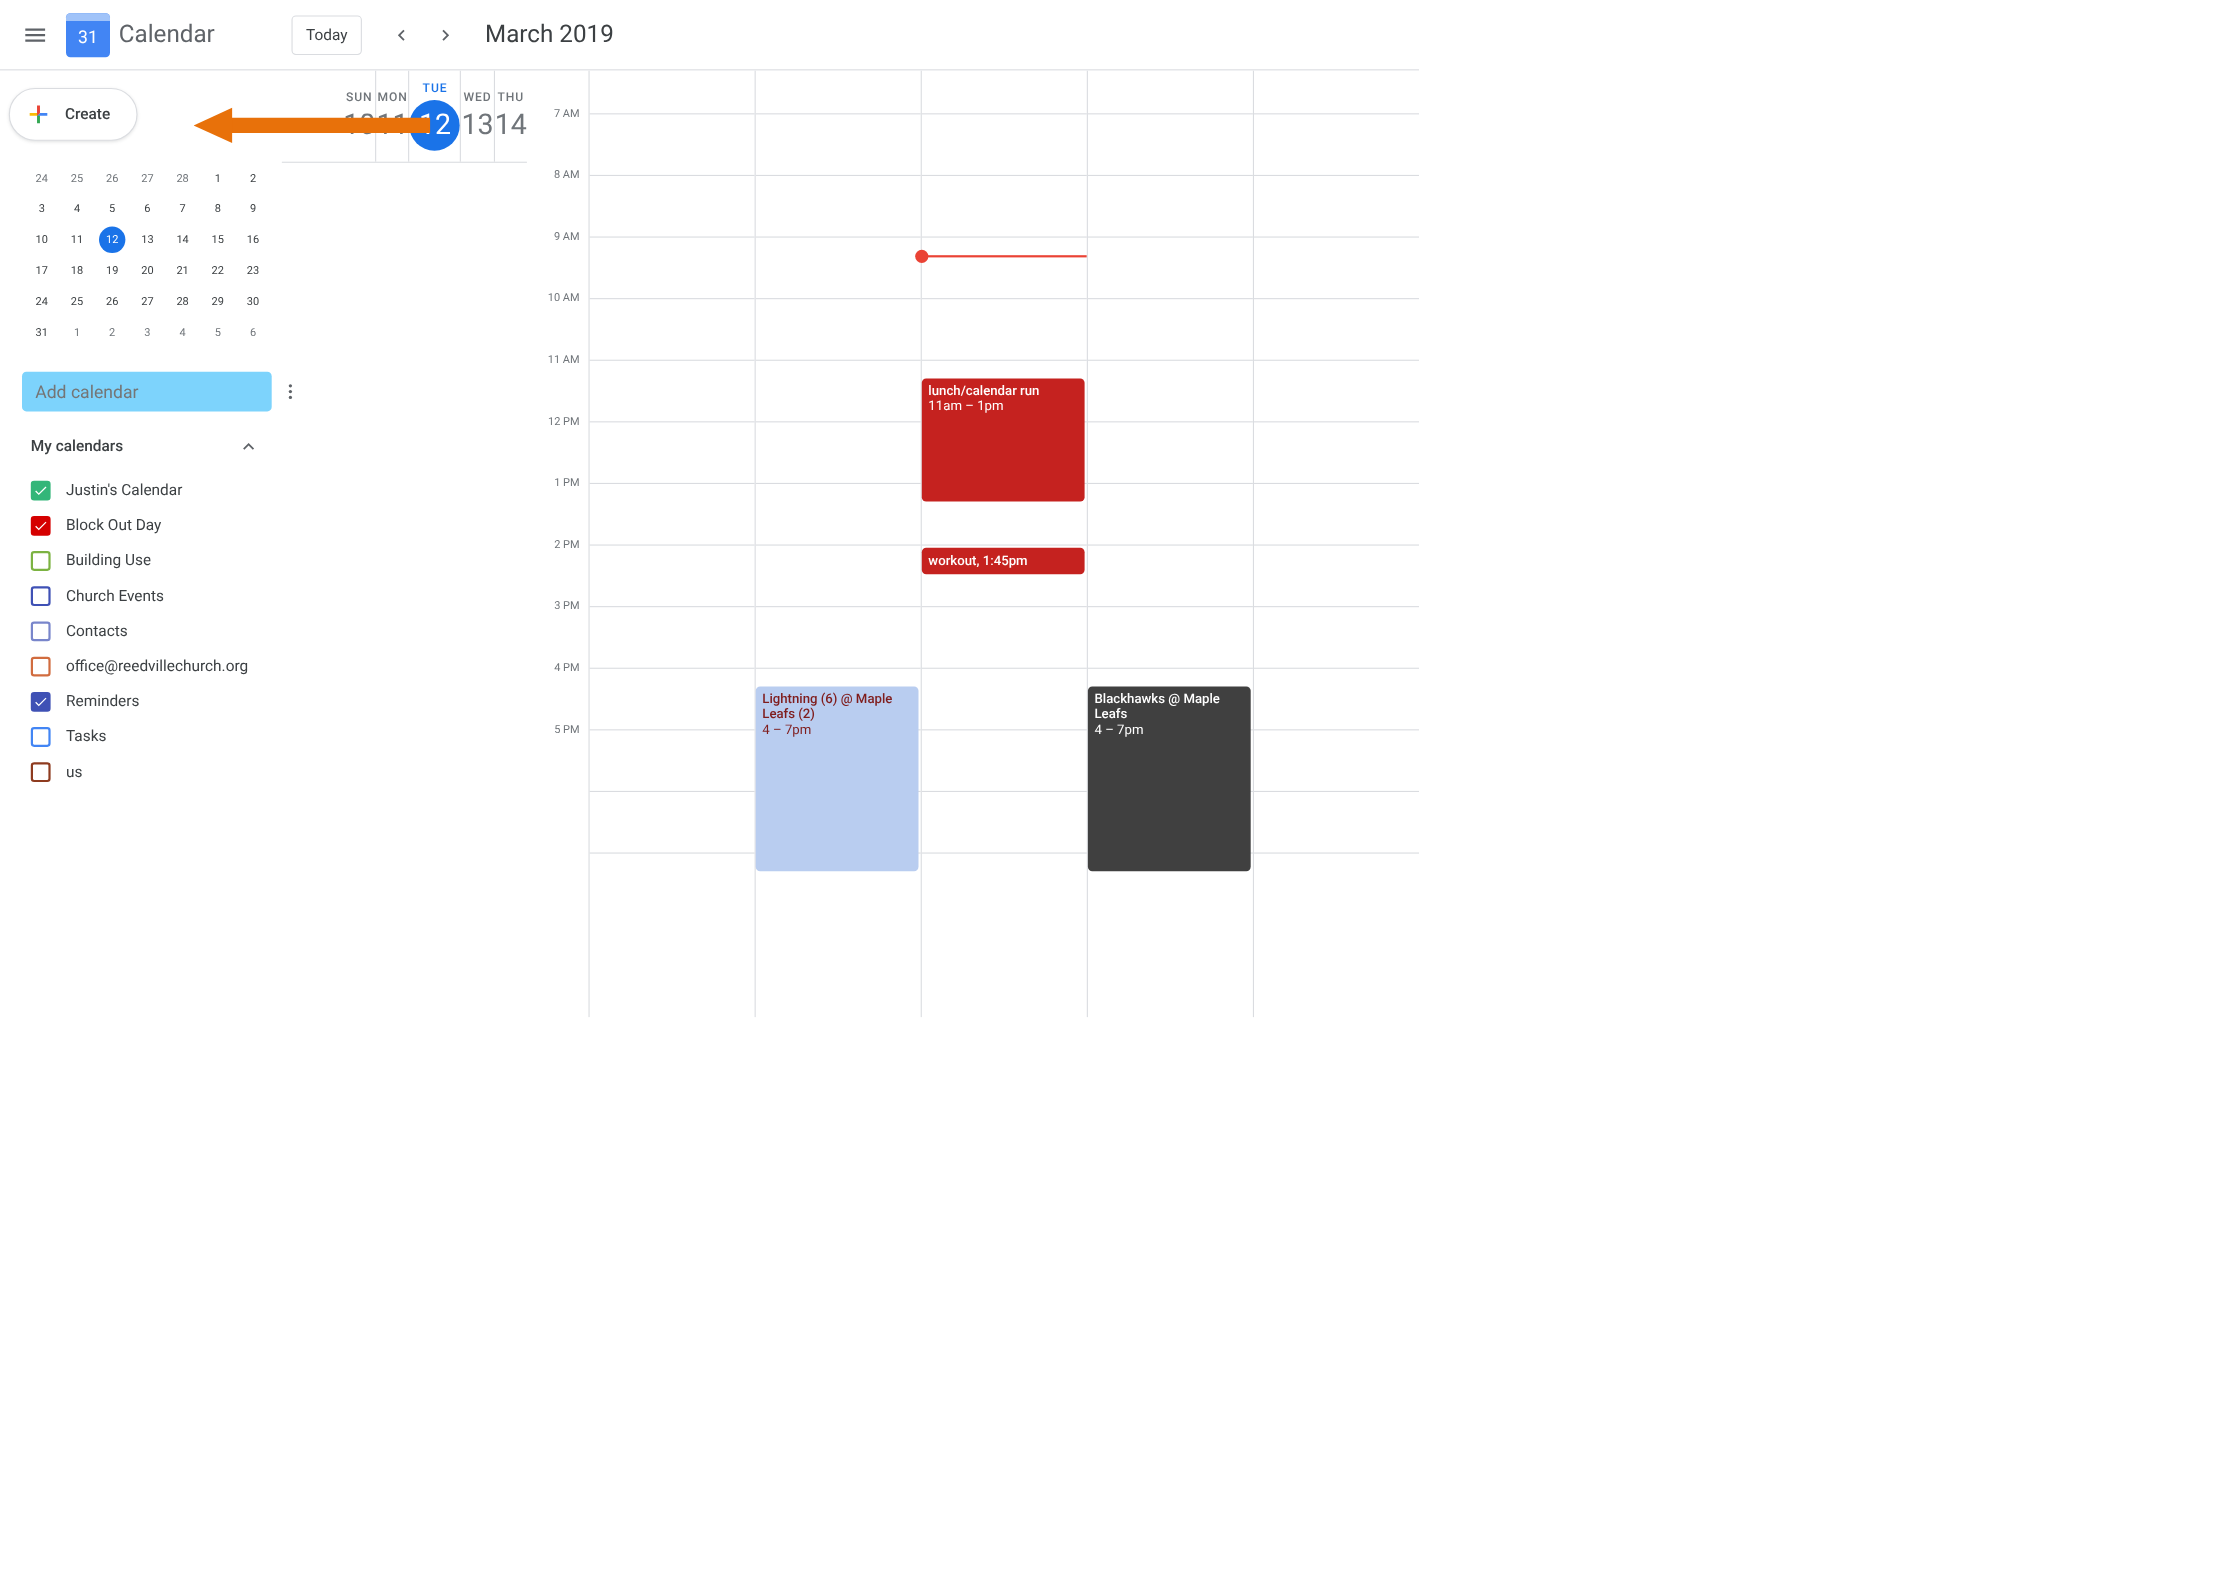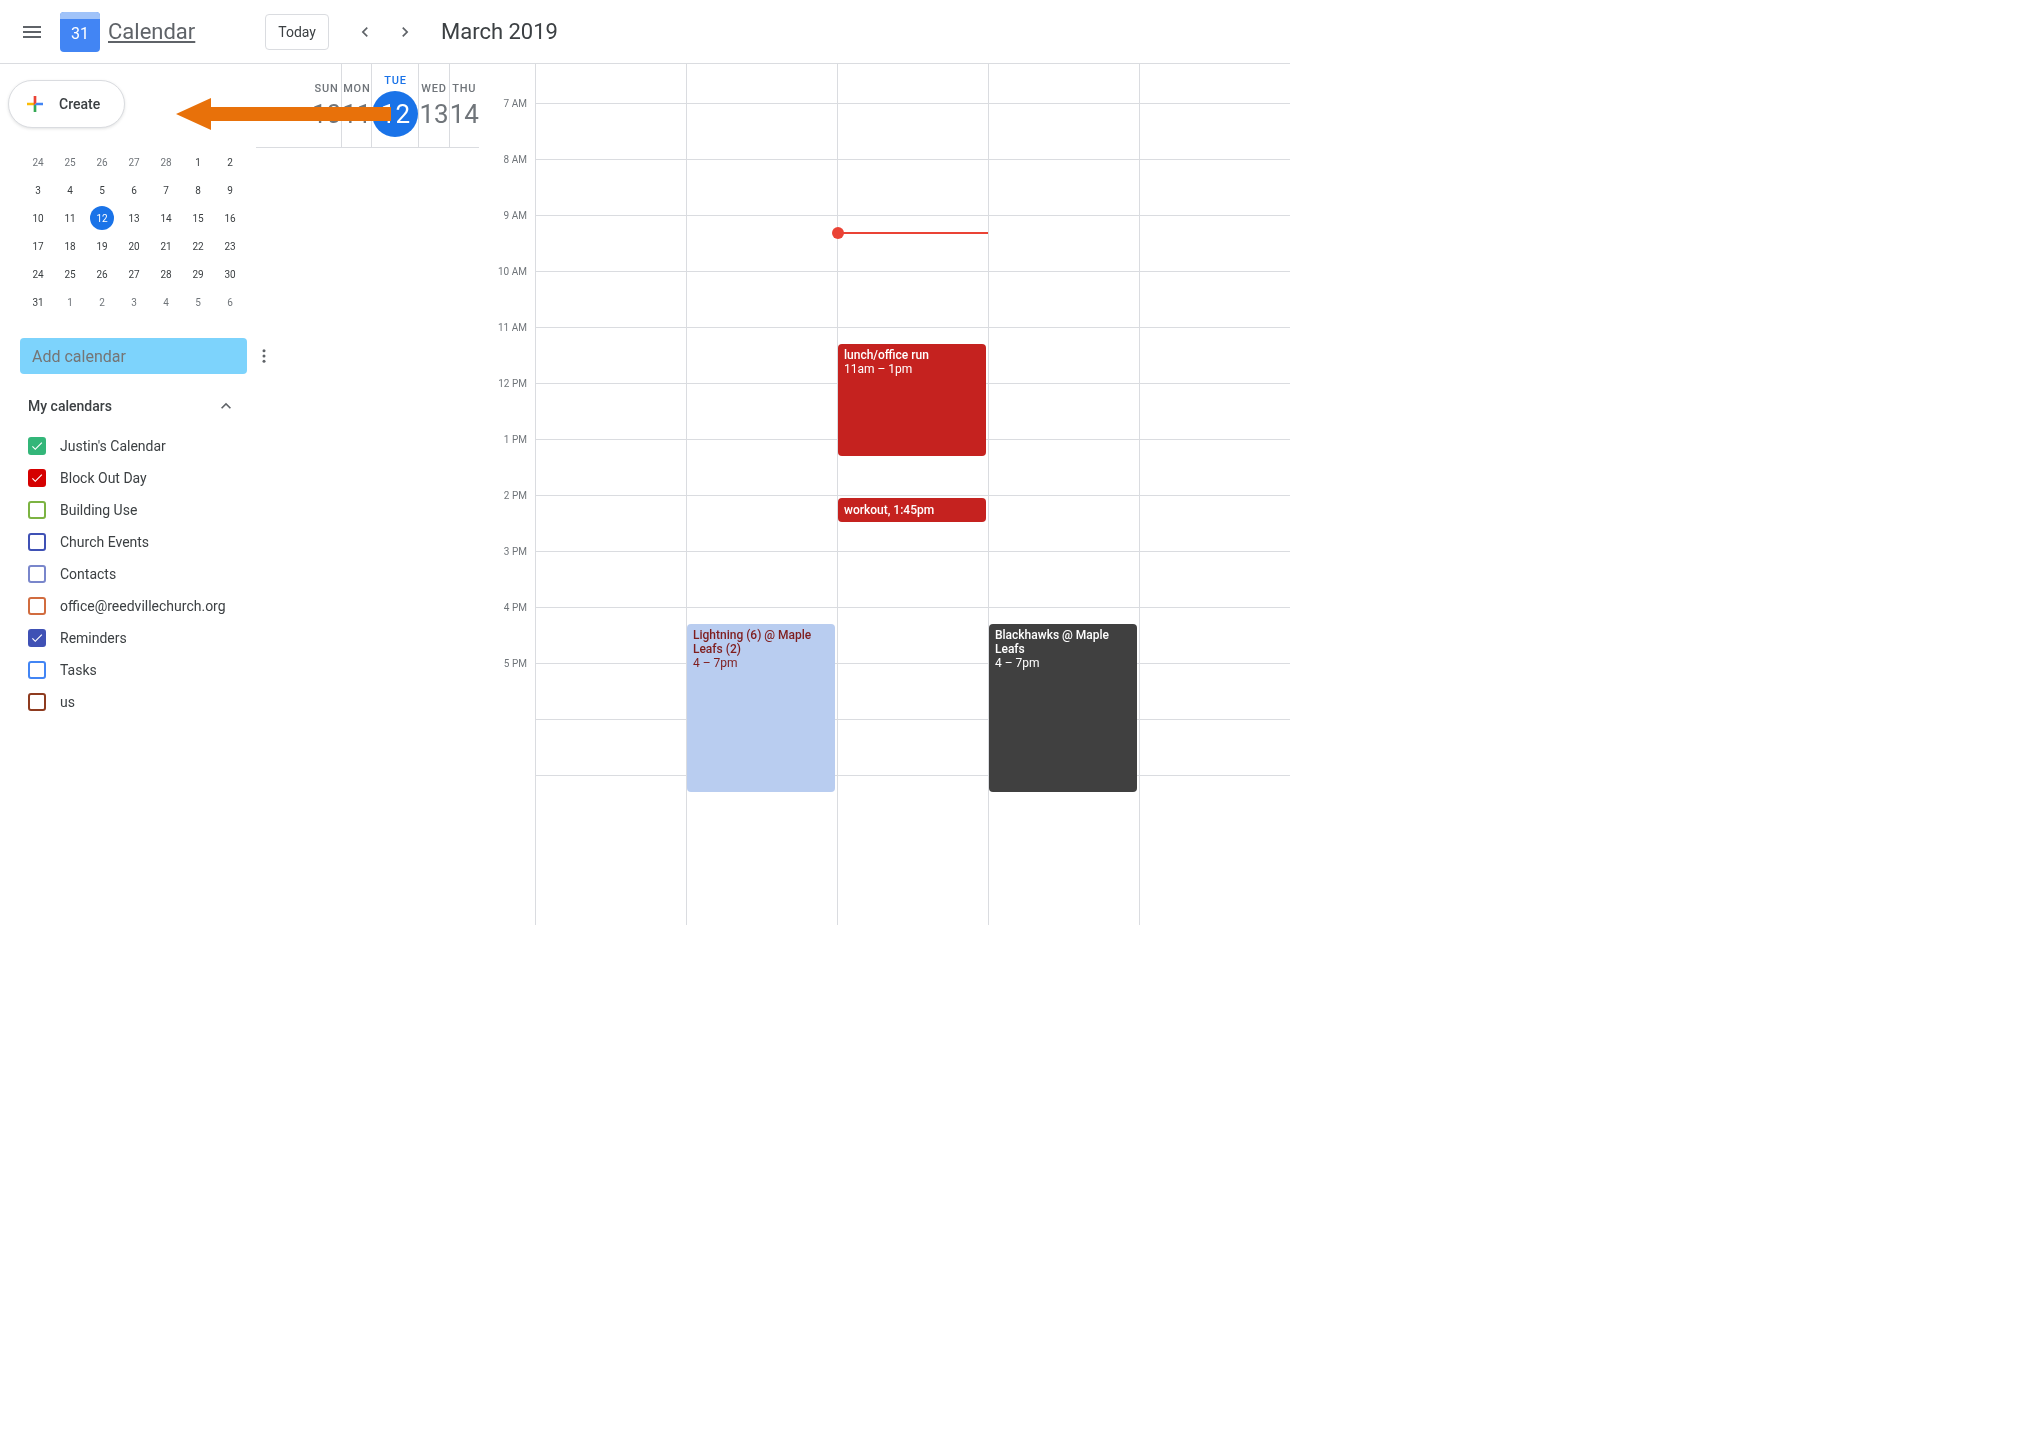--- a/index.html
+++ b/index.html
@@ -6,21 +6,21 @@
 body { background: #fff; color: #3c4043; width: 1290px; height: 925px; overflow: hidden; }
 
 
 .header { display: flex; align-items: center; height: 64px; padding: 8px 8px; border-bottom: 1px solid #dadce0; }
 .menu-btn { width: 48px; height: 48px; display: flex; align-items: center; justify-content: center; cursor: pointer; border-radius: 50%; }
 .menu-icon { width: 24px; height: 24px; }
 .logo { display: flex; align-items: center; gap: 8px; margin-left: 4px; }
 .logo-icon { width: 40px; height: 40px; background: #4285f4; border-radius: 4px; display: flex; align-items: center; justify-content: center; color: #fff; font-size: 16px; font-weight: 400; position: relative; }
 .logo-icon::before { content: ''; position: absolute; top: 0; left: 0; right: 0; height: 7px; background: #a0c3f9; border-radius: 4px 4px 0 0; }
 .logo-icon span { position: relative; z-index: 1; top: 2px; }
-.logo-text { font-size: 22px; color: #5f6368; font-weight: 400; text-decoration: underline; }
+.logo-text { font-size: 22px; color: #5f6368; font-weight: 400; }
 .today-btn { margin-left: 70px; height: 36px; padding: 0 12px; border: 1px solid #dadce0; border-radius: 4px; background: #fff; font-size: 14px; color: #3c4043; cursor: pointer; }
 .nav-arrows { display: flex; margin-left: 20px; gap: 8px; }
 .nav-arrow { width: 32px; height: 32px; display: flex; align-items: center; justify-content: center; cursor: pointer; color: #5f6368; border-radius: 50%; }
 .period { font-size: 22px; color: #3c4043; margin-left: 20px; }
 
 
 .main { display: flex; height: calc(100% - 64px); }
 .sidebar { width: 256px; padding: 16px 0 0 0; flex-shrink: 0; position: relative; }
 .content { flex: 1; display: flex; flex-direction: row; overflow: hidden; }
 
@@ -337,21 +337,21 @@
             <div class="hour-line"></div>
             <div class="hour-line"></div>
             <div class="hour-line"></div>
             <div class="hour-line"></div>
             <div class="hour-line"></div>
             <div class="hour-line"></div>
             <div class="hour-line"></div>
             <div class="hour-line"></div>
             <div class="hour-line"></div>
             <div class="event" style="top: 280px; height: 112px; background: rgb(197, 34, 31);">
-              <div class="event-title">lunch/office run</div>
+              <div class="event-title">lunch/calendar run</div>
               <div class="event-time">11am – 1pm</div>
             </div>
             <div class="event" style="top: 434px; height: 24px; background: rgb(197, 34, 31); display: flex; align-items: center; padding: 0px 6px;">
               <span class="event-title">workout, 1:45pm</span>
             </div>
             <div class="now-line" style="top: 168px;">
               <div class="now-dot"></div>
             </div>
           </div>
           <div class="day-col">

